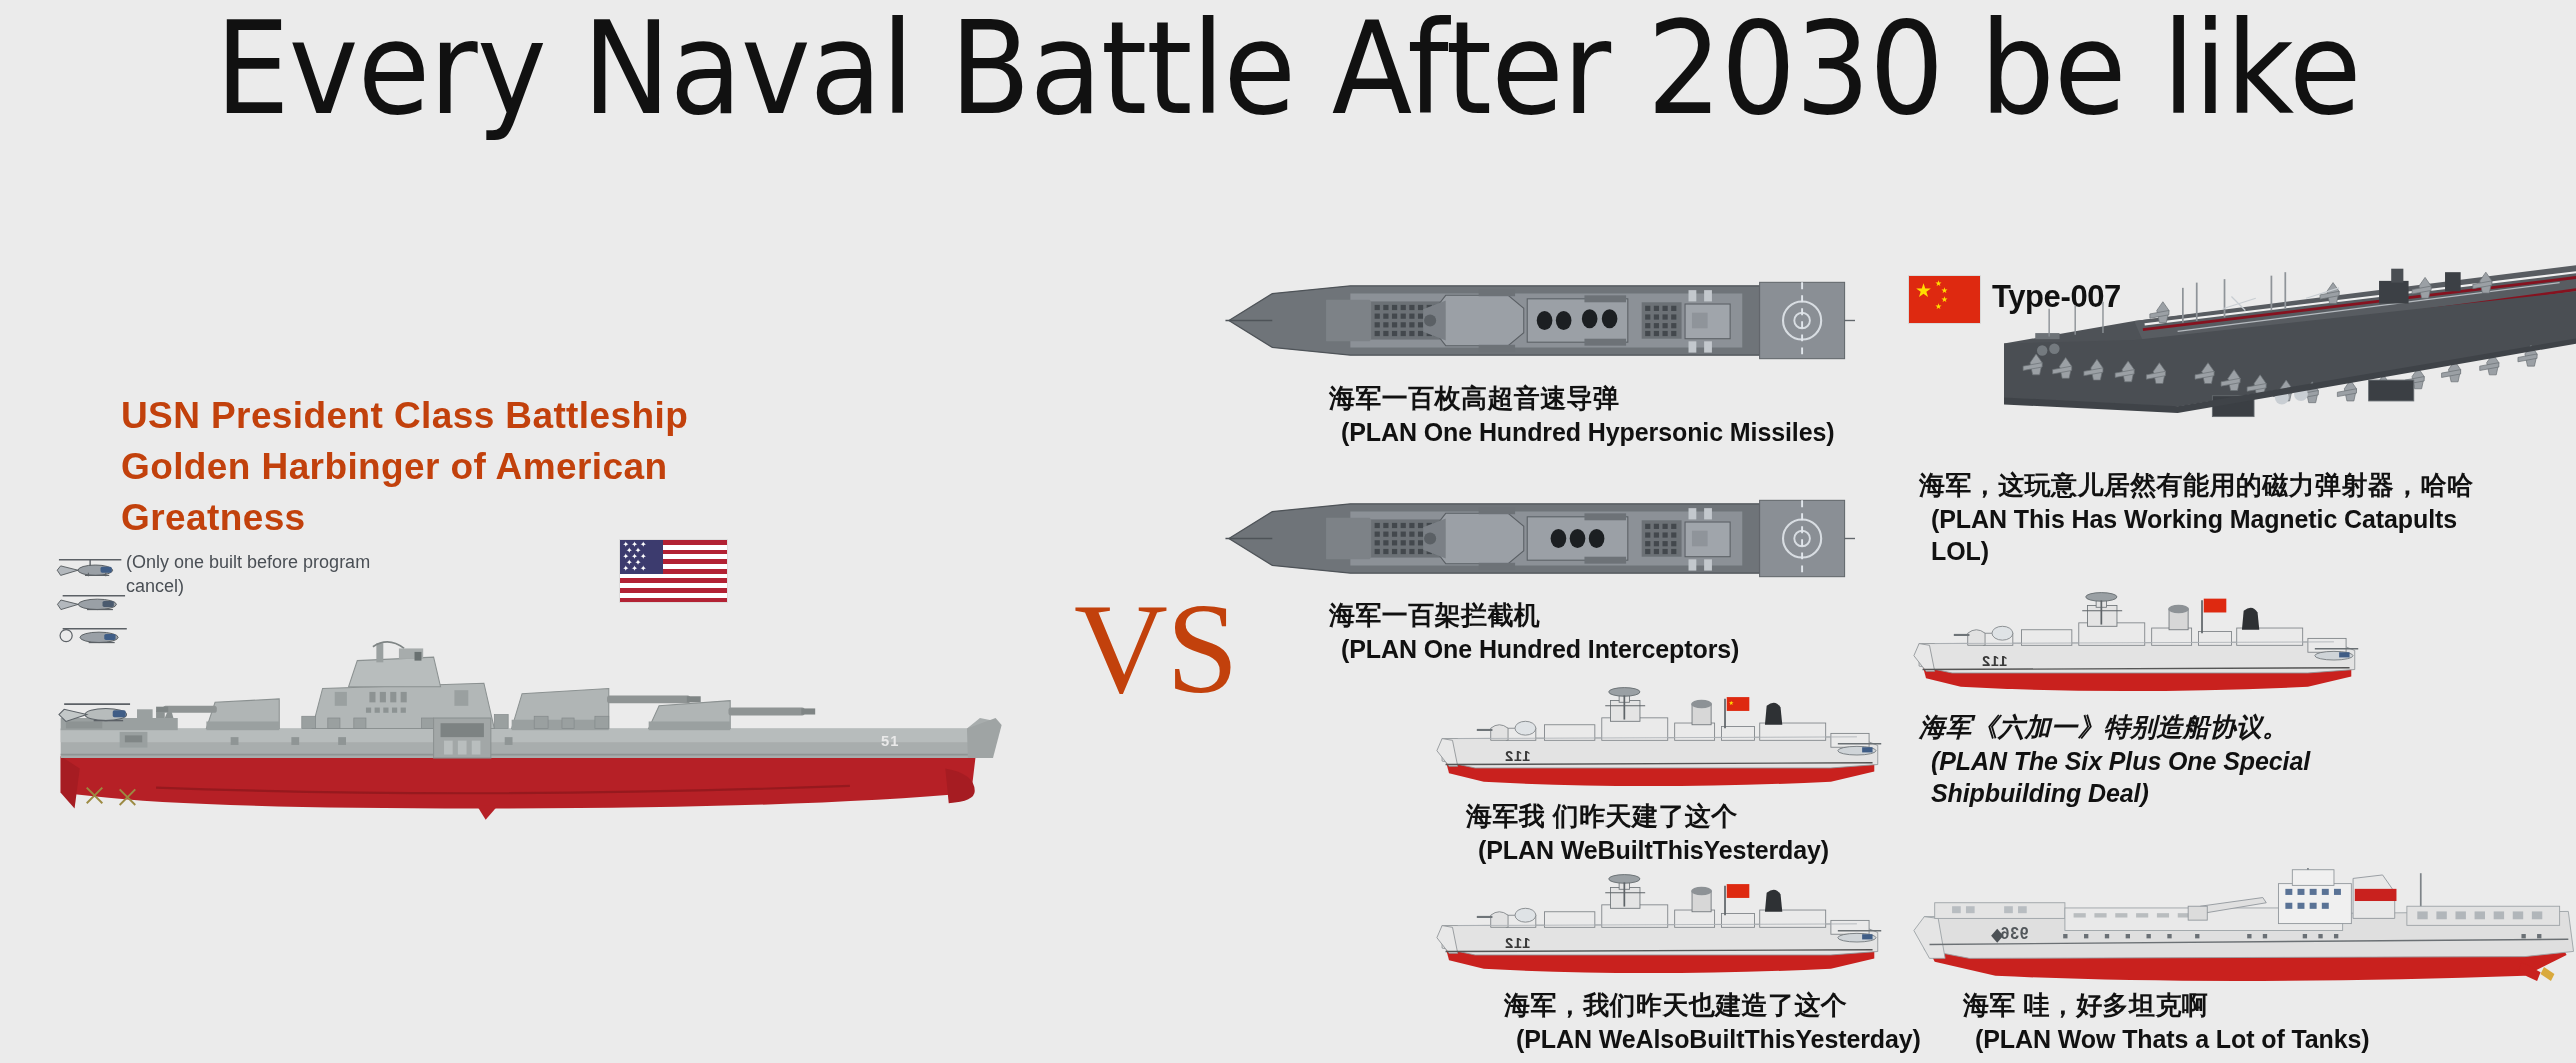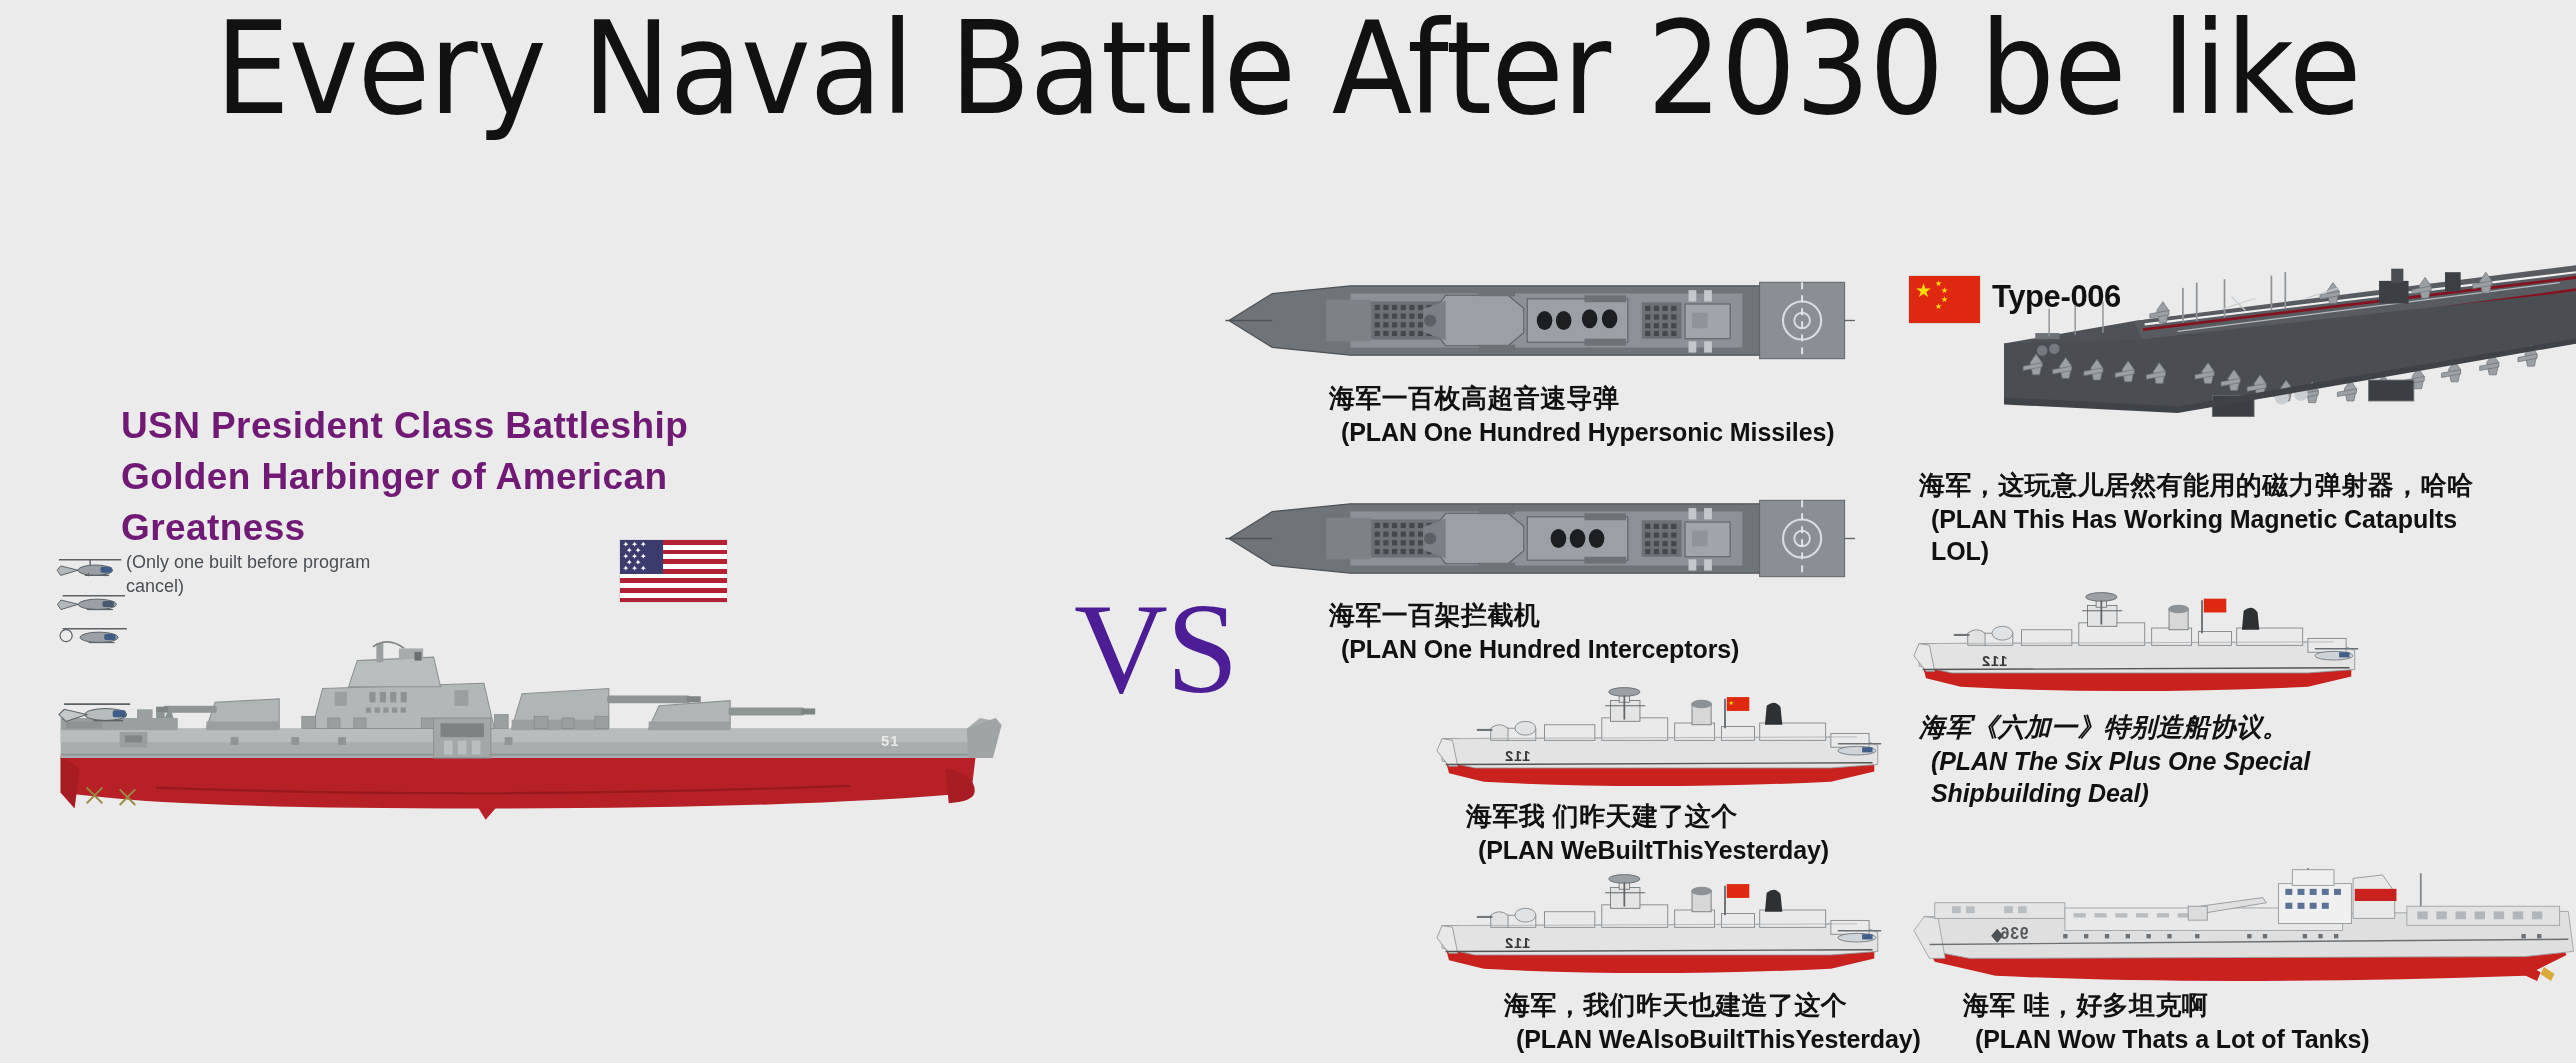--- a/index.html
+++ b/index.html
@@ -19,23 +19,23 @@
     font-size:128px;line-height:1.0;
     letter-spacing:-0.9px;
     color:#111;
     transform:scaleX(.92);
     transform-origin:50% 0;
     white-space:nowrap;
   }
 
   
   .usn-title{
-    position:absolute;left:121px;top:400px;width:711px;
+    position:absolute;left:121px;top:390px;width:711px;
     font-size:37px;font-weight:700;line-height:1.38;
-    color:#701a75;letter-spacing:0.4px;
+    color:#c2410c;letter-spacing:0.4px;
   }
   .usn-note{
     position:absolute;left:126px;top:551px;width:252px;
     font-size:18px;line-height:1.32;color:#4a4f55;font-weight:400;
   }
   .heli-stack{position:absolute;left:52px;top:552px;width:80px;height:101px;}
   .heli{position:absolute;width:78px;height:29.5px;}
   .heli svg{width:100%;height:100%;}
 
   .us-flag{
@@ -49,21 +49,21 @@
   .us-flag .canton .s{position:absolute;color:#fff;font-size:7.8px;line-height:6px;}
 
   
   .bship{position:absolute;left:26px;top:638px;width:1006px;height:200px;text-align:center;}
   .bship svg{width:100%;height:100%;display:block;}
 
   
   .vs{
     position:absolute;left:1074px;top:583px;
     font-family:"Liberation Serif","DejaVu Serif",serif;
-    font-size:130px;line-height:1;color:#4c1d95;font-weight:400;
+    font-size:130px;line-height:1;color:#c2410c;font-weight:400;
     letter-spacing:-1.7px;
   }
 
   
   .lbl{position:absolute;color:#111;}
   .lbl .cn{font-size:26px;font-weight:700;line-height:1.30;letter-spacing:0.4px;}
   .lbl .en{font-size:25px;font-weight:700;line-height:1.30;letter-spacing:-0.1px;margin-left:12px;}
 
   
   .topdown{position:absolute;}
@@ -578,21 +578,21 @@
     <div class="en">(PLAN WeAlsoBuiltThisYesterday)</div>
   </div>
 
   <div class="cn-flag">
     <span class="big">★</span>
     <span class="sm" style="left:26px;top:4.3px;">★</span>
     <span class="sm" style="left:32px;top:11.3px;">★</span>
     <span class="sm" style="left:32px;top:20px;">★</span>
     <span class="sm" style="left:26px;top:27px;">★</span>
   </div>
-  <div class="type-label">Type-006</div>
+  <div class="type-label">Type-007</div>
 
   <div class="carrier">
     <svg viewBox="0 0 660 200" preserveAspectRatio="none">
 
       <path d="M0 96 L150 70 L660 10 L660 92 L190 170 L0 160 Z" fill="#4e5257"></path>
 
       <path d="M150 70 L660 6 L660 56 L176 130 Z" fill="#585c61"></path>
 
       <g stroke="#f0f0f0" stroke-width="2.4" fill="none">
         <line x1="162" y1="74" x2="660" y2="14"></line>

